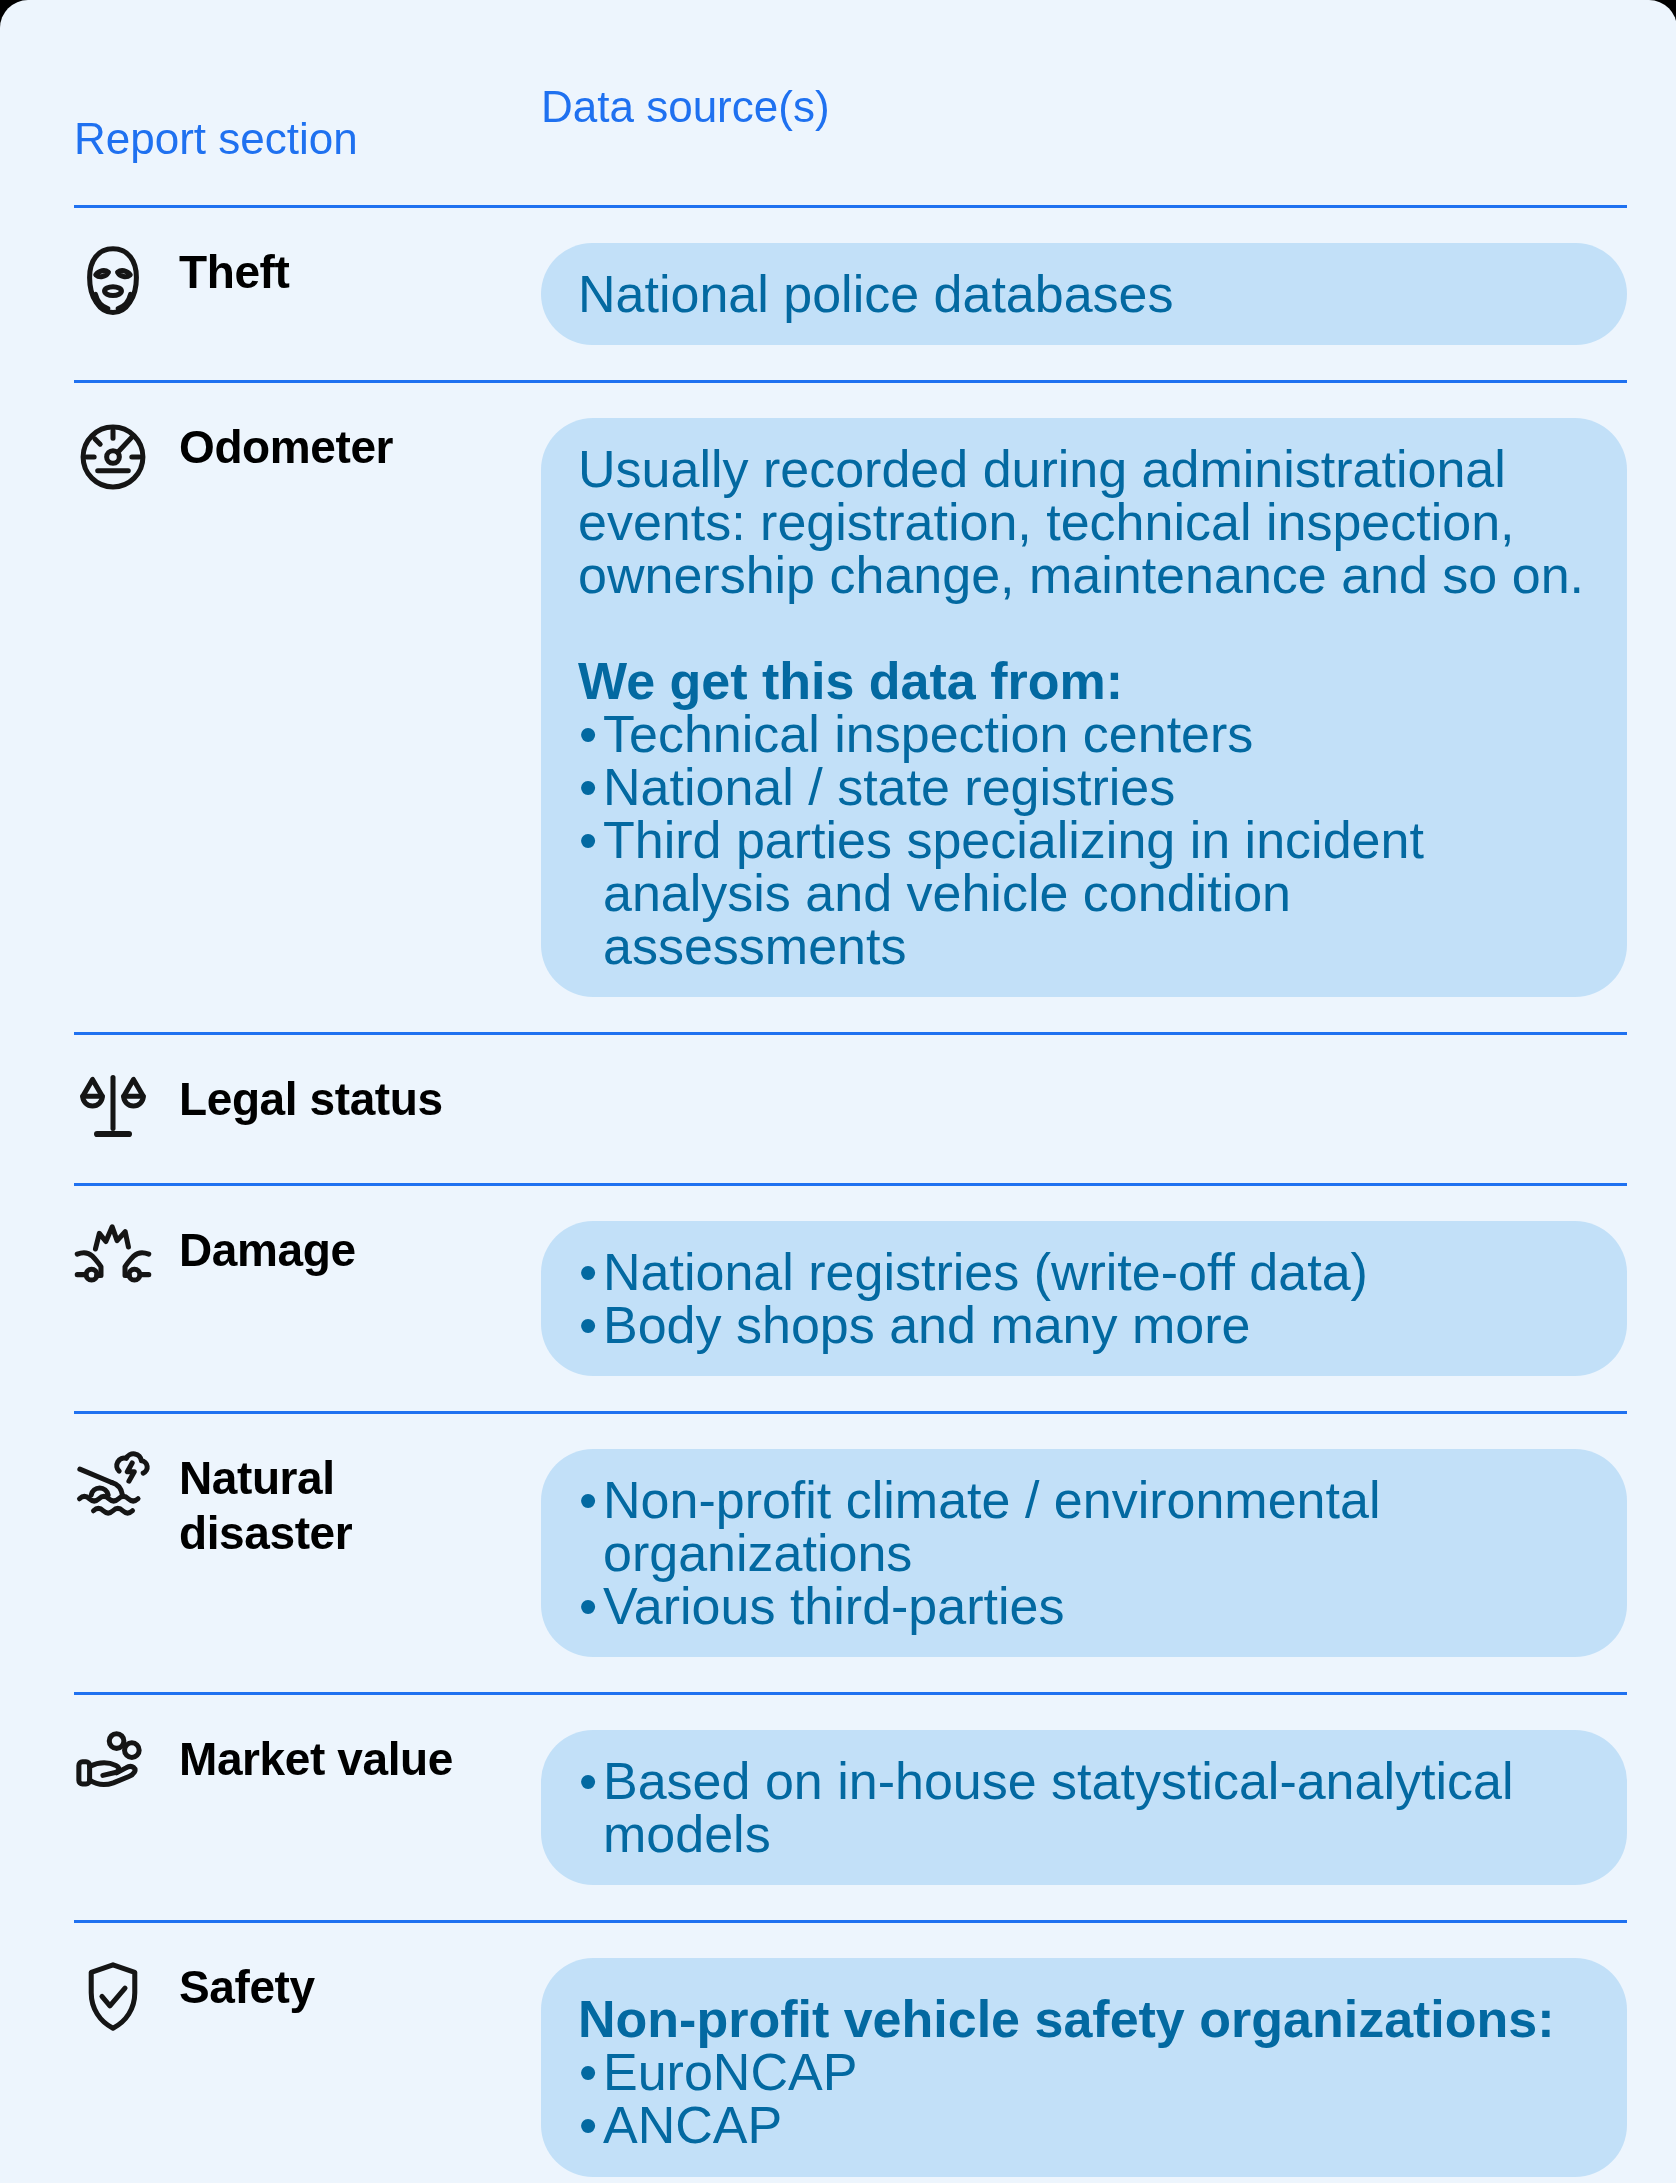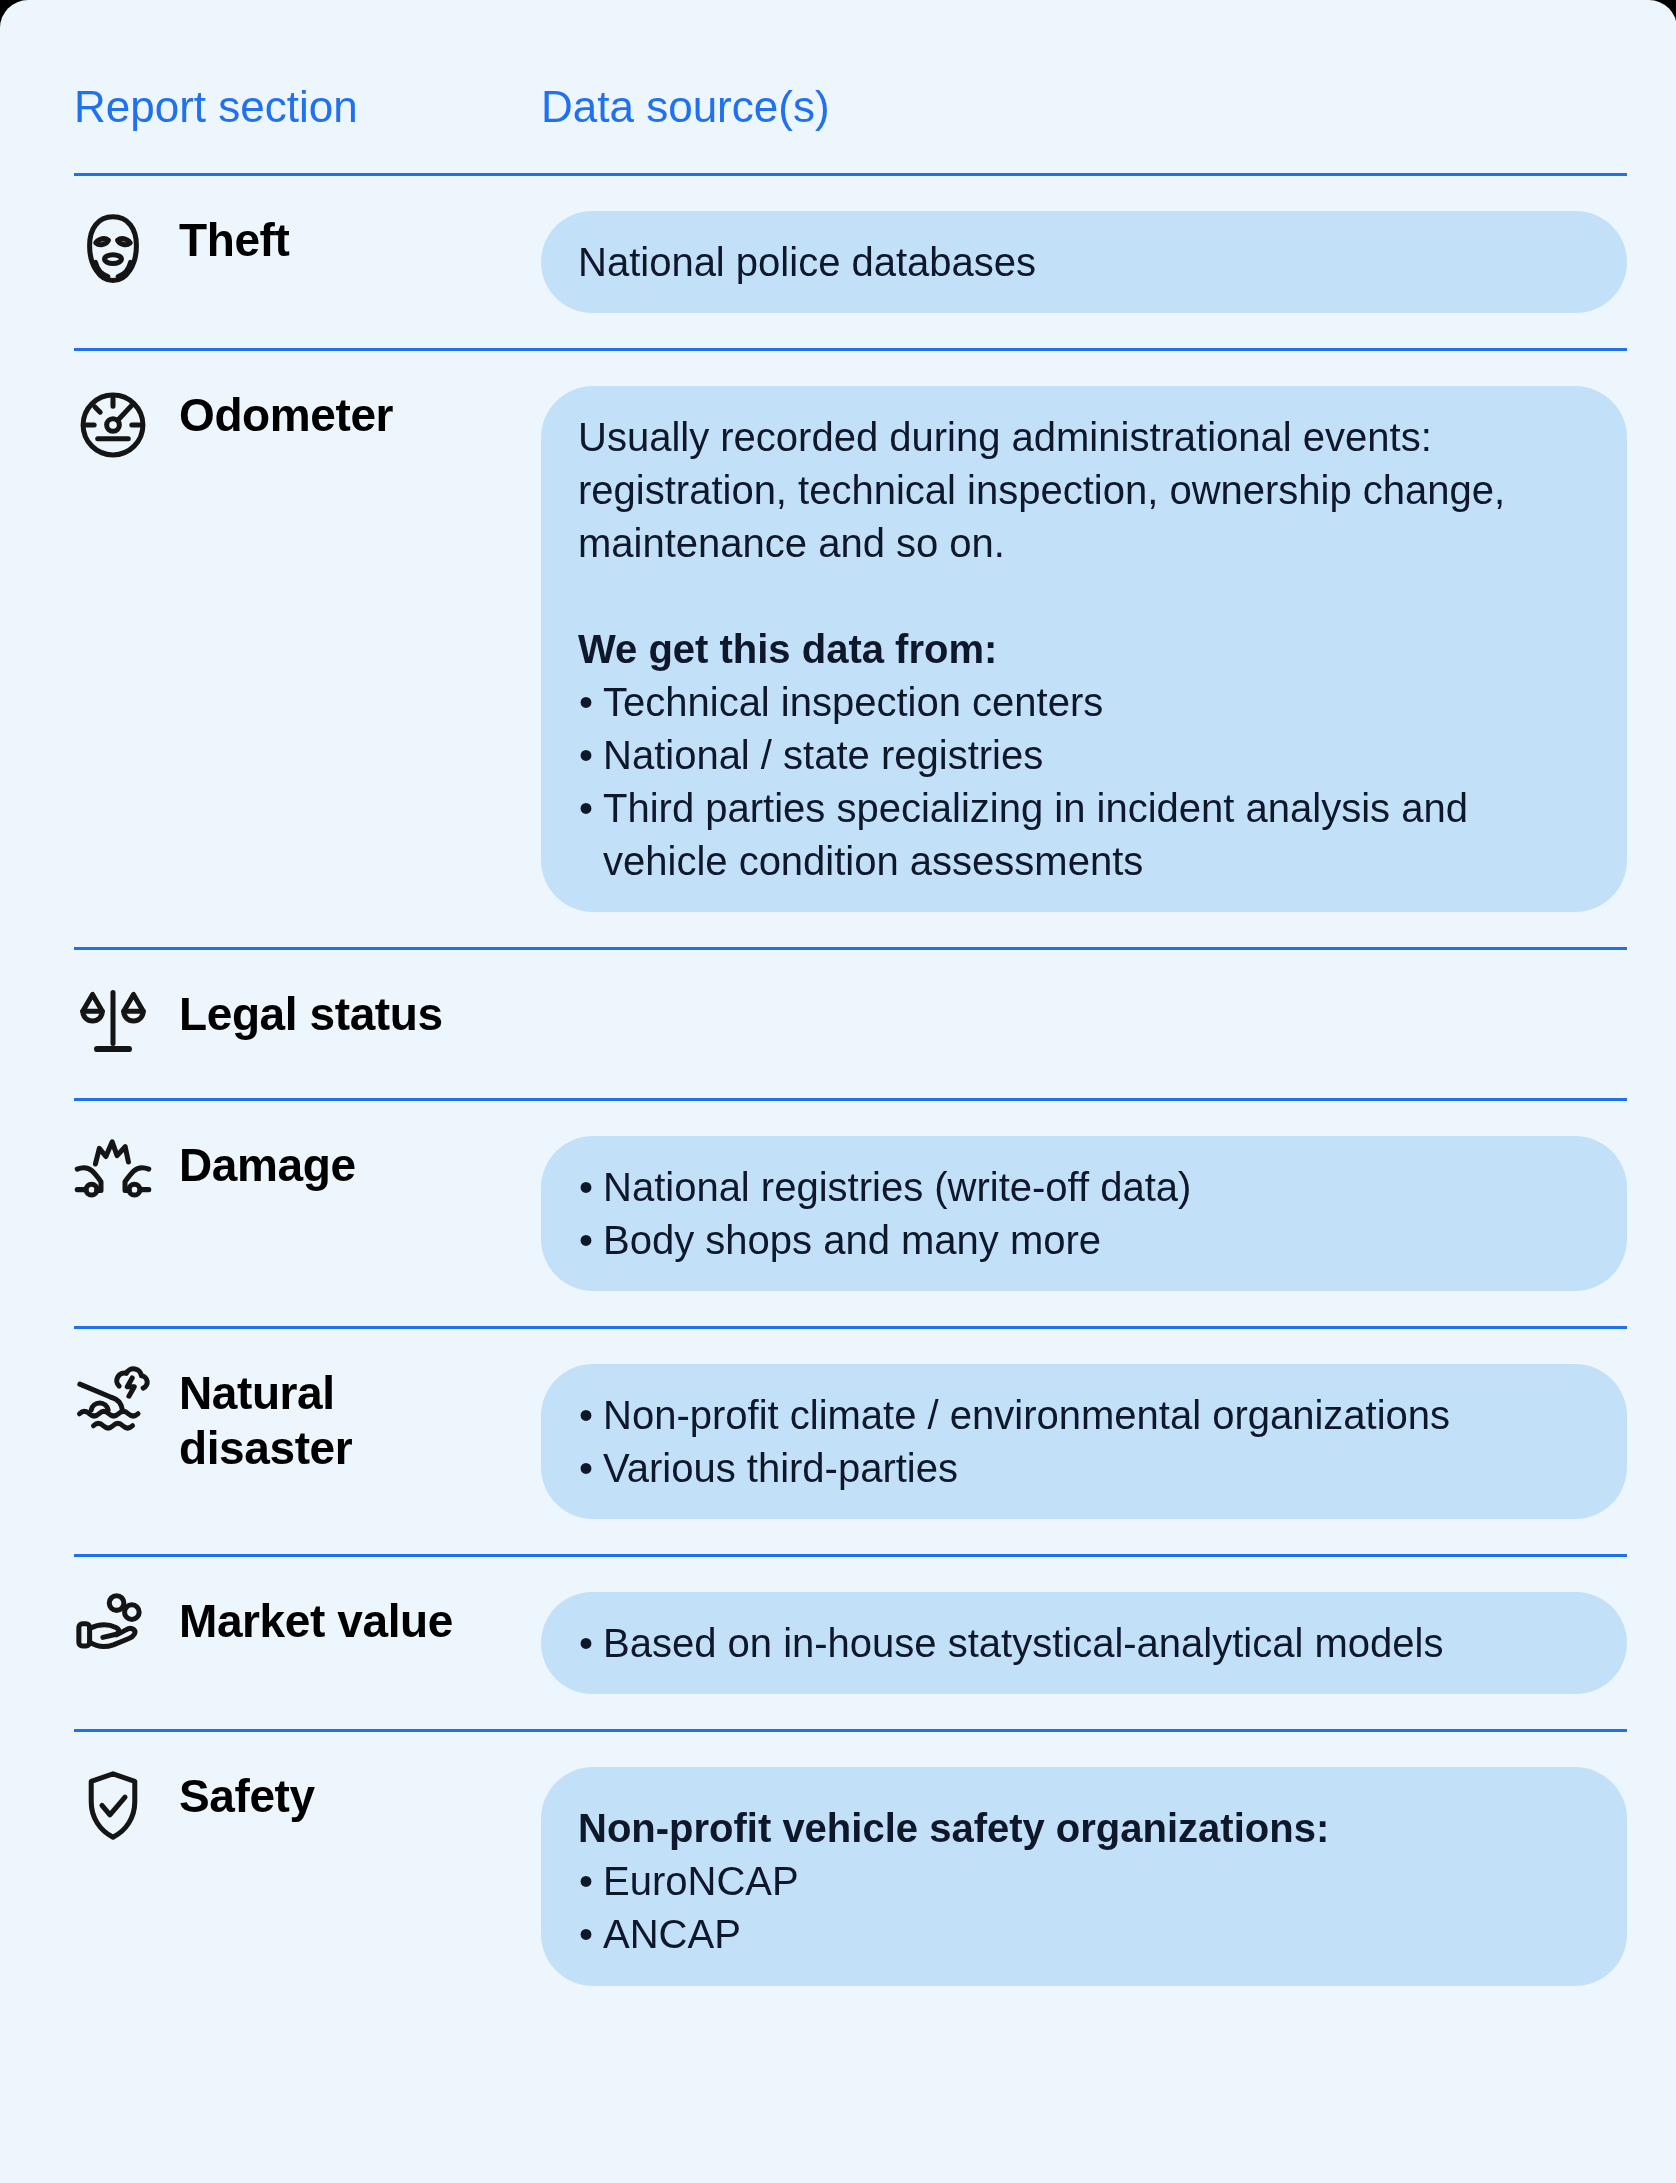--- a/index.html
+++ b/index.html
@@ -7,40 +7,40 @@
   .card{
     box-sizing:border-box;
     width:1677px;height:2552px;
     background:var(--card-bg,#edf5fd);
     border-radius:28px;
     padding:70px 50px 0 74px;
     overflow:hidden;
   }
   .grid{display:grid;grid-template-columns:105px 362px 1fr;align-items:start;}
   .header{padding:4.4px 0 34px 0;}
-  .header .h-col1{grid-column:1/3;}
+  .header .h-col1{grid-column:1/3;margin-top:32px;}
   .header .h-col{
     font-size:44px;line-height:65px;font-weight:400;
     color:var(--accent,#1f71f0);letter-spacing:0;
   }
   .row{border-top:3.9px solid var(--accent,#1f71f0);padding:35px 0;}
   .icon{display:block;width:78px;height:78px;}
   .icon svg{width:78px;height:78px;display:block;}
   .row-label{
     display:inline-block;max-width:306px;
     font-size:46px;line-height:55px;font-weight:700;color:#000000;
     margin-top:1.7px;letter-spacing:-0.4px;
   }
   .pill{
     box-sizing:border-box;
     background:var(--pill-bg,#c2e0f8);
     border-radius:52px;
     padding:24.5px 37px;
-    color:#0f172a;
-    font-size:40px;line-height:53px;font-weight:400;
+    color:#0369a1;
+    font-size:52px;line-height:53px;font-weight:400;
   }
   .pill .para{margin:0 0 53px 0;}
   .pill .subhead{font-weight:700;}
   .pill .subhead.pad-top{margin-top:10.5px;}
   .bullet{position:relative;padding-left:25px;}
   .bullet::before{content:"\2022";position:absolute;left:0.9px;top:0;}
   .single{display:flex;align-items:center;min-height:54px;}
 </style>
 </head>
 <body>

